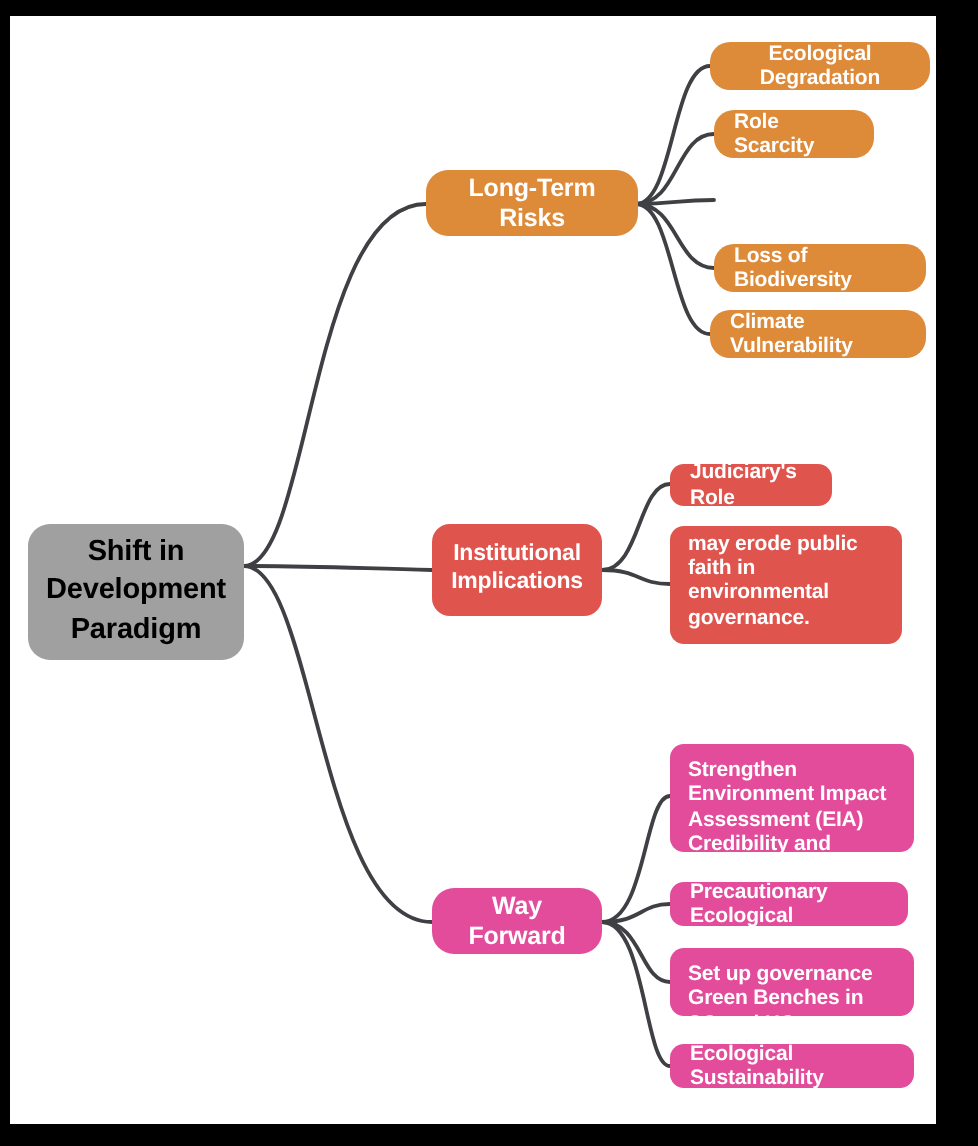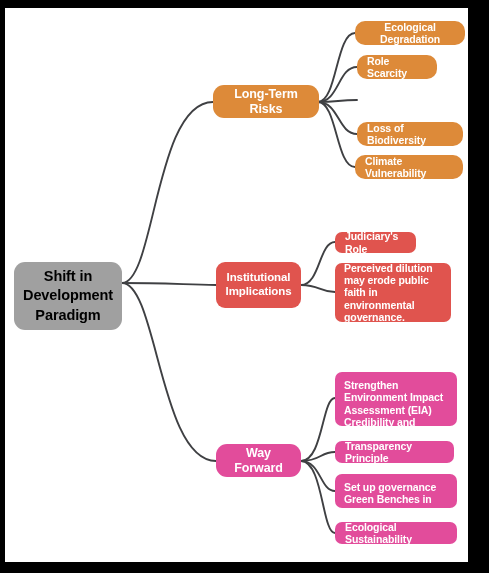--- a/index.html
+++ b/index.html
@@ -123,34 +123,34 @@
     </div>
 
     <div class="node branch-red center-text pad-h" style="left:211px; top:254px; width:85px; height:46px; font-size:11.5px;">
       <span>Institutional Implications</span>
     </div>
 
     <div class="node leaf-red left-text pad-h" style="left:330px; top:224px; width:81px; height:21px; font-size:10.5px;">
       <span>Judiciary's Role</span>
     </div>
 
-    <div class="node leaf-red left-text pad-box" style="left:330px; top:255px; width:116px; height:59px; font-size:10.5px; align-items:center;">
+    <div class="node leaf-red left-text pad-box" style="left:330px; top:255px; width:116px; height:59px; font-size:10.5px; align-items:flex-end;">
       <span>Perceived dilution may erode public faith in environmental governance.</span>
     </div>
 
     <div class="node branch-pink center-text pad-h" style="left:211px; top:436px; width:85px; height:33px; font-size:12.5px;">
       <span>Way Forward</span>
     </div>
 
     <div class="node leaf-pink left-text pad-box" style="left:330px; top:364px; width:122px; height:54px; font-size:10.5px; align-items:flex-start;">
       <span>Strengthen Environment Impact Assessment (EIA) Credibility and Transparency</span>
     </div>
 
     <div class="node leaf-pink left-text pad-h" style="left:330px; top:433px; width:119px; height:22px; font-size:10.5px;">
-      <span>Transparency Principle</span>
+      <span>Precautionary Ecological</span>
     </div>
 
     <div class="node leaf-pink left-text pad-box" style="left:330px; top:466px; width:122px; height:34px; font-size:10.5px; align-items:flex-start;">
       <span>Set up governance Green Benches in SC and HCs .</span>
     </div>
 
     <div class="node leaf-pink left-text pad-h" style="left:330px; top:514px; width:122px; height:22px; font-size:10.5px;">
       <span>Ecological Sustainability</span>
     </div>
 

